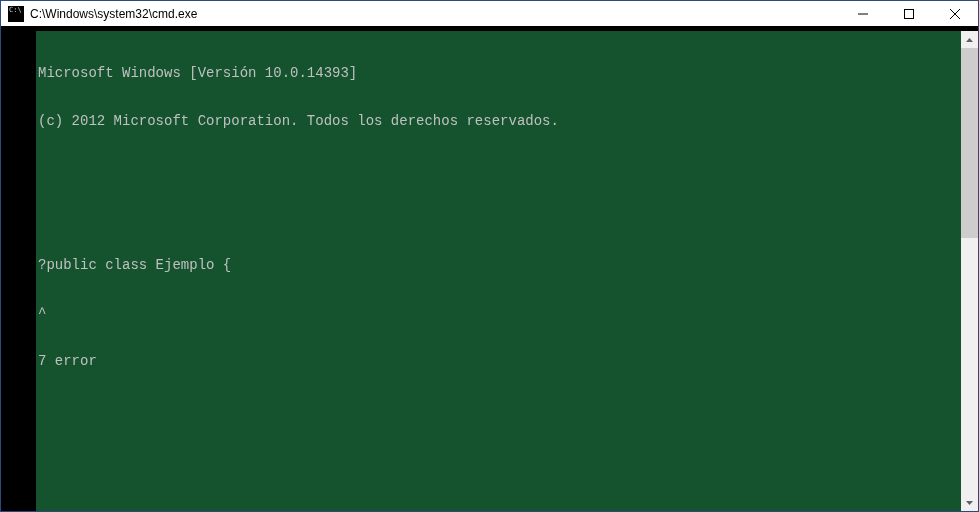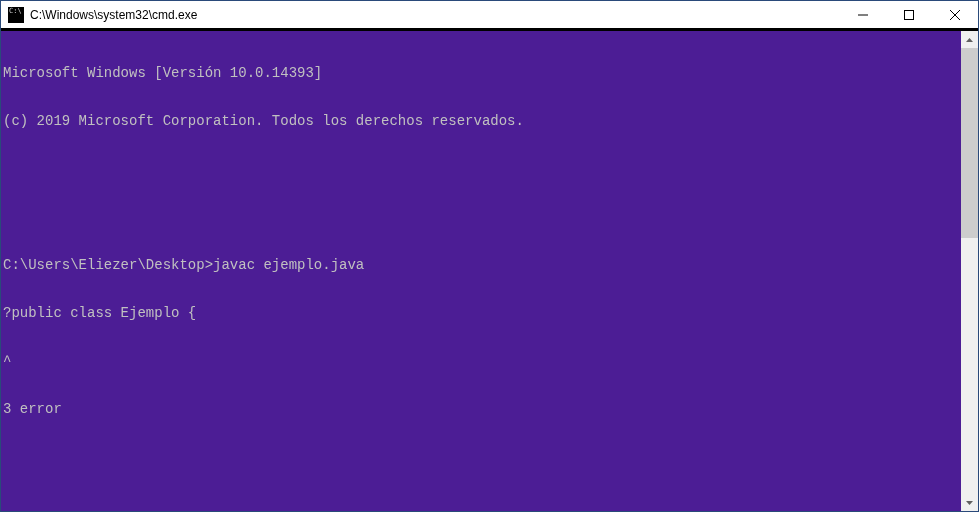--- a/index.html
+++ b/index.html
@@ -9,21 +9,21 @@
       background: #fff;
       font-family: "Segoe UI", Tahoma, sans-serif;
       overflow: hidden;
       border: 1px solid #2a4a7a;
     }
     .titlebar {
       height: 30px;
       background: #fff;
       display: flex;
       align-items: center;
-      border-bottom: 3px solid #000000;
+      border-bottom: 5px solid #000000;
     }
     .titlebar-icon {
       width: 16px;
       height: 16px;
       margin-left: 7px;
       margin-right: 6px;
       display: inline-block;
       background: #000;
       position: relative;
     }
@@ -58,28 +58,29 @@
       background: #fff;
     }
     .win-btn svg { display: block; }
     .content-area {
       display: flex;
       height: calc(100% - 30px);
       background: #000;
     }
     .terminal {
       flex: 1;
-      background: #4c1d95;
+      background: #14532d;
       color: #c0c0c0;
       font-family: Consolas, "Courier New", monospace;
       font-size: 14px;
       line-height: 16px;
       padding: 2px 0 0 2px;
       white-space: pre;
       overflow: hidden;
+      margin-left: 35px;
     }
     .terminal-line { min-height: 16px; }
     .scrollbar {
       width: 17px;
       background: #f0f0f0;
       display: flex;
       flex-direction: column;
     }
     .scroll-btn {
       height: 17px;
@@ -125,27 +126,26 @@
         <line x1="0" y1="0" x2="10" y2="10" stroke="#000" stroke-width="1"></line>
         <line x1="10" y1="0" x2="0" y2="10" stroke="#000" stroke-width="1"></line>
       </svg>
     </div>
   </div>
 </div>
 
 <div class="content-area">
   <div class="terminal">
     <div class="terminal-line">Microsoft Windows [Versión 10.0.14393]</div>
-    <div class="terminal-line">(c) 2019 Microsoft Corporation. Todos los derechos reservados.</div>
+    <div class="terminal-line">(c) 2012 Microsoft Corporation. Todos los derechos reservados.</div>
     <div class="terminal-line"></div>
     <div class="terminal-line"></div>
-    <div class="terminal-line">C:\Users\Eliezer\Desktop&gt;javac ejemplo.java</div>
     <div class="terminal-line">?public class Ejemplo {</div>
     <div class="terminal-line">^</div>
-    <div class="terminal-line">3 error</div>
+    <div class="terminal-line">7 error</div>
     
     
   </div>
   <div class="scrollbar">
     <div class="scroll-btn">
       <svg width="7" height="4" viewBox="0 0 7 4">
         <polygon points="3.5,0 7,4 0,4" fill="#606060"></polygon>
       </svg>
     </div>
     <div class="scroll-track">

